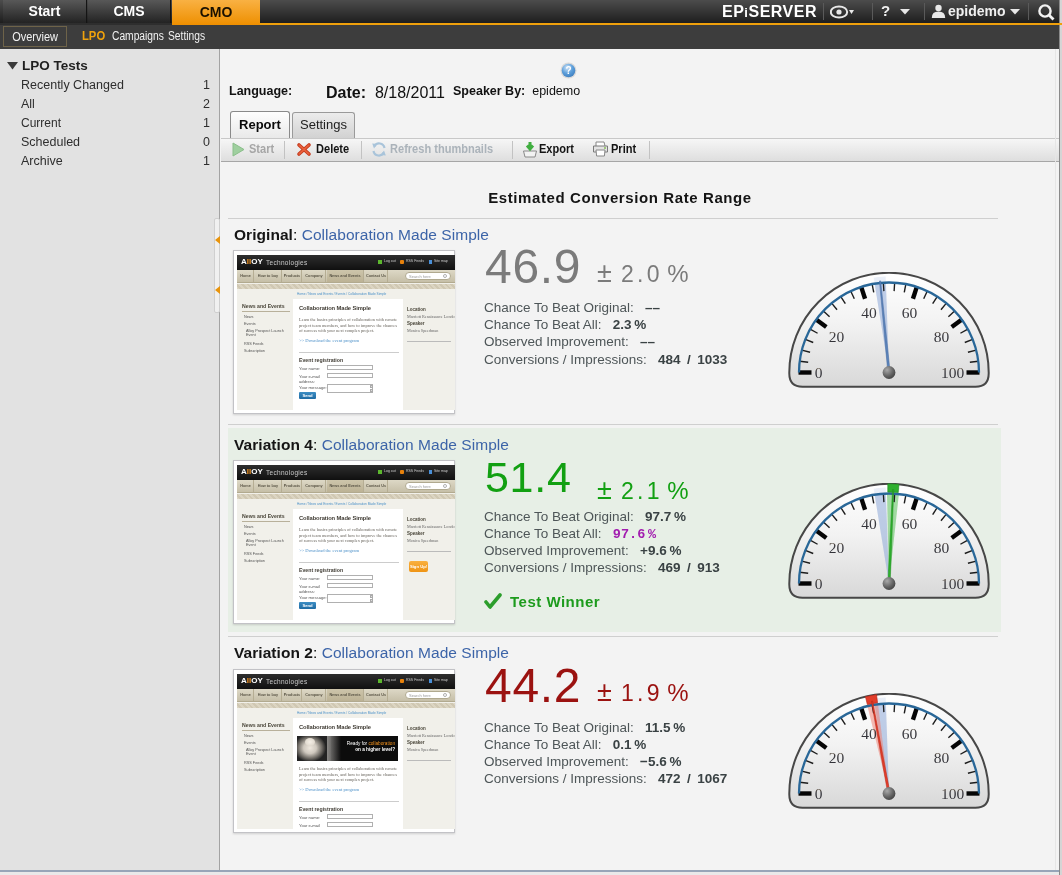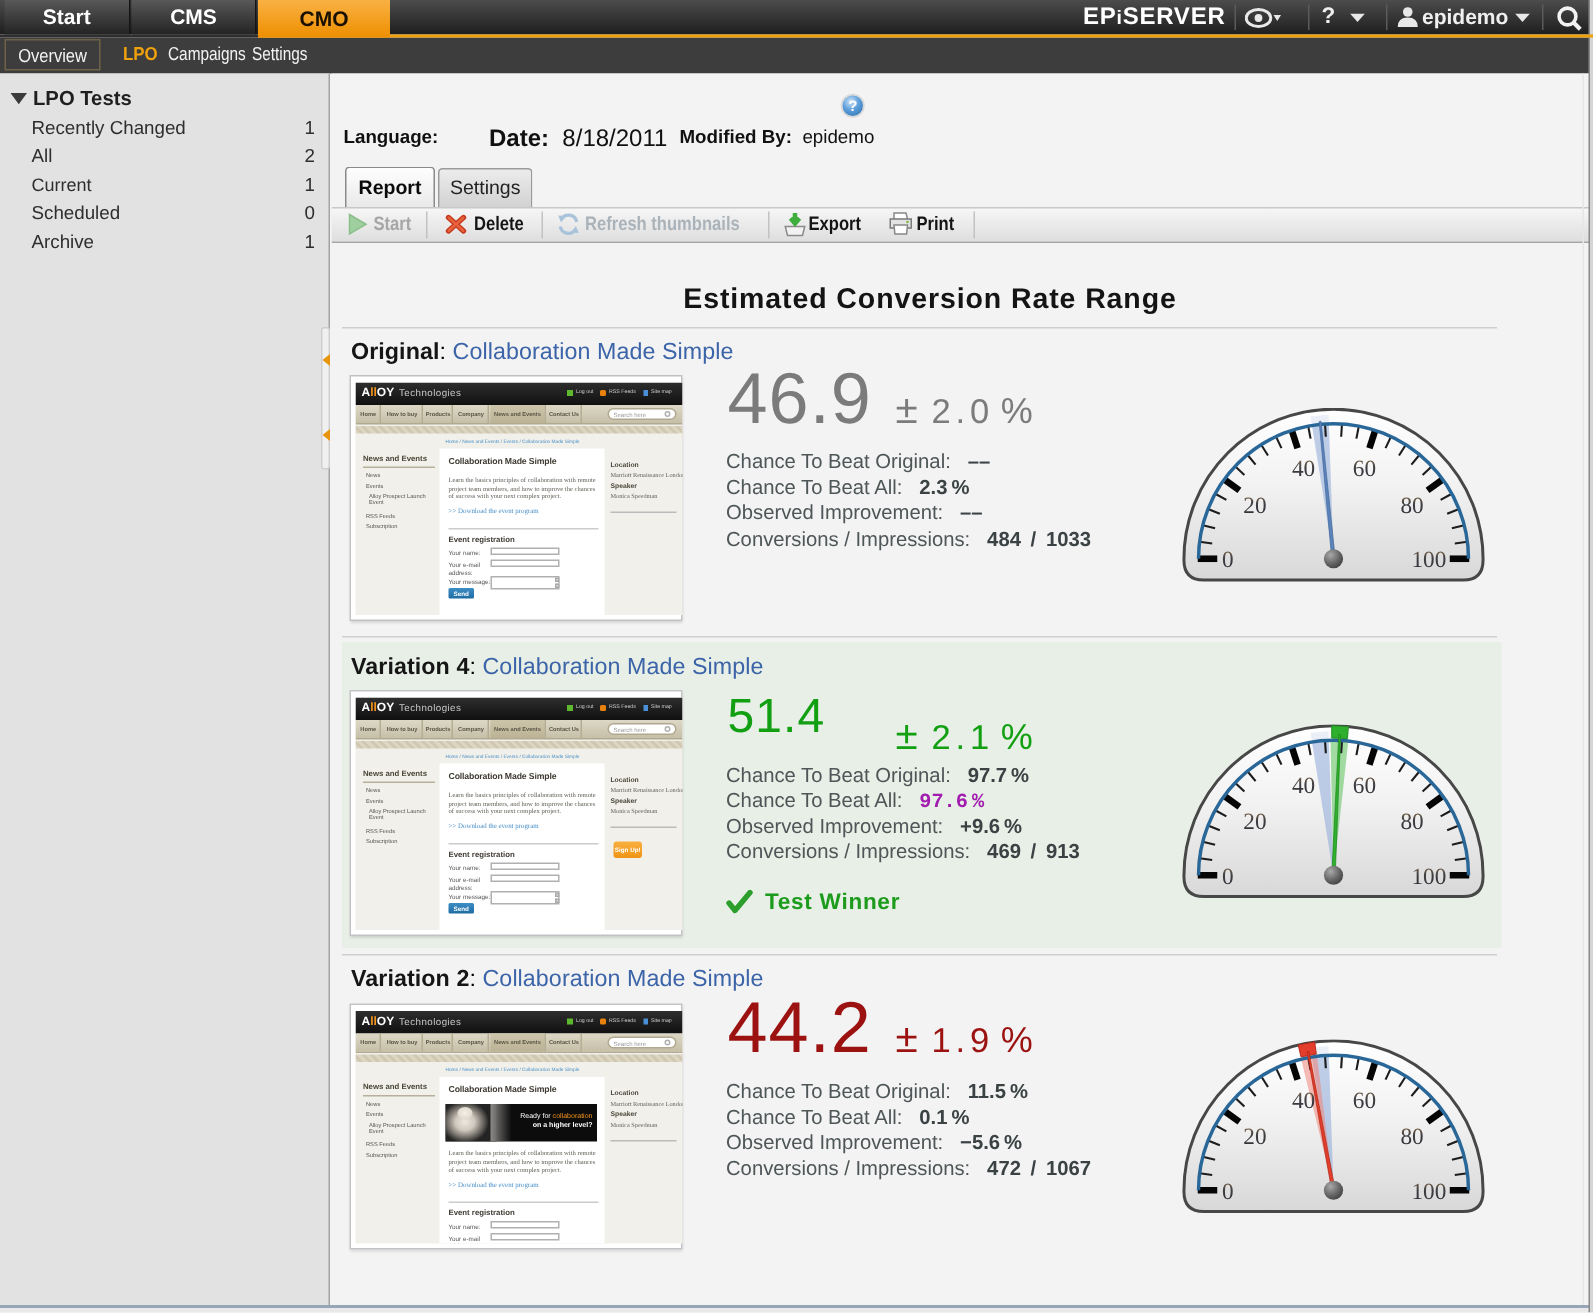--- a/index.html
+++ b/index.html
@@ -75,21 +75,21 @@
           <stop offset="0.45" stop-color="#5d9fdb"></stop>
           <stop offset="1" stop-color="#2f6fb2"></stop>
         </radialGradient>
       </defs>
 <circle cx="8.5" cy="8.5" r="8" fill="#d9d9d9"></circle>
       <circle cx="8.5" cy="8.5" r="6.8" fill="url(#hlp)"></circle>
 <text x="8.5" y="12" text-anchor="middle" font-size="10" font-weight="bold" fill="#fff" font-family="Liberation Sans">?</text>
     </svg>
     <div style="position:absolute;left:8px;top:35px;font-size:12.5px;font-weight:bold;color:#111;">Language:</div>
     <div style="position:absolute;left:105px;top:35px;font-size:16px;color:#111;"><b>Date:</b>&nbsp; 8/18/2011</div>
-    <div style="position:absolute;left:232px;top:35px;font-size:12.5px;color:#111;"><b>Modified By:</b>&nbsp; epidemo</div>
+    <div style="position:absolute;left:232px;top:35px;font-size:12.5px;color:#111;"><b>Speaker By:</b>&nbsp; epidemo</div>
     <div style="position:absolute;left:9px;top:62px;width:60px;height:27px;background:linear-gradient(#fefefe,#e9e9e9);border:1px solid #8a8a8a;border-bottom:none;border-radius:3px 3px 0 0;text-align:center;line-height:25px;font-size:13px;font-weight:bold;color:#0a0a0a;z-index:3;">Report</div>
     <div style="position:absolute;left:71px;top:63px;width:63px;height:26px;background:linear-gradient(#ececec,#d2d2d2);border:1px solid #9a9a9a;border-bottom:none;border-radius:3px 3px 0 0;text-align:center;line-height:24px;font-size:13px;color:#222;z-index:2;">Settings</div>
     <div style="position:absolute;left:0;top:89px;width:841px;height:24px;background:linear-gradient(#f6f6f6,#dedede);border-top:1px solid #c8c8c8;border-bottom:1px solid #a6a6a6;"></div>
     <div style="position:absolute;left:0;top:89px;width:841px;height:24px;">
       <svg style="position:absolute;left:10px;top:4px;" width="15" height="15" viewBox="0 0 15 15">
         <path d="M 2,1 L 13,7.5 L 2,14 Z" fill="#9fcf9f" stroke="#8abf8a" stroke-width="1"></path>
       </svg>
       <div style="position:absolute;left:28px;top:3px;font-size:13px;font-weight:bold;color:#a6a6a6;transform:scaleX(0.85);transform-origin:left;">Start</div>
       <div class="tsep" style="left:63px;"></div>
       <svg style="position:absolute;left:75px;top:4px;" width="16" height="15" viewBox="0 0 16 15">
@@ -120,21 +120,21 @@
       <svg style="position:absolute;left:371px;top:3px;" width="17" height="16" viewBox="0 0 17 16">
 <path d="M 4,5 L 4,1 L 12,1 L 13,5" fill="#fff" stroke="#888" stroke-width="1"></path>
 <path d="M 1.5,5 L 15.5,5 L 15.5,11 L 1.5,11 Z" fill="#e3e3e3" stroke="#7a7a7a" stroke-width="1"></path>
 <path d="M 4,9 L 13,9 L 12.4,15 L 4.6,15 Z" fill="#fff" stroke="#888" stroke-width="1"></path>
 <circle cx="13" cy="7" r="0.9" fill="#7fba4a"></circle>
       </svg>
       <div style="position:absolute;left:390px;top:3px;font-size:13px;font-weight:bold;color:#141414;transform:scaleX(0.85);transform-origin:left;">Print</div>
       <div class="tsep" style="left:428px;"></div>
     </div>
   </div>
-<div style="position:absolute;left:228px;top:189px;width:784px;text-align:center;font-size:19px;font-weight:bold;color:#141414;letter-spacing:0.6px;">Estimated Conversion Rate Range</div>
+<div style="position:absolute;left:228px;top:189px;width:784px;text-align:center;font-size:15px;font-weight:bold;color:#141414;letter-spacing:0.6px;">Estimated Conversion Rate Range</div>
 <div style="position:absolute;left:228px;top:218px;width:770px;border-top:1px solid #cfcfcf;"></div>
 <div style="position:absolute;left:228px;top:424px;width:770px;border-top:1px solid #cfcfcf;"></div>
 <div style="position:absolute;left:228px;top:428px;width:773px;height:204px;background:#e7efe6;"></div>
 <div style="position:absolute;left:228px;top:636px;width:770px;border-top:1px solid #cfcfcf;"></div>
 <div style="position:absolute;left:234px;top:225.5px;font-size:15.5px;white-space:nowrap;letter-spacing:0.05px;"><b style="color:#151515;">Original</b>: <a style="color:#3c64a8;text-decoration:none;">Collaboration Made Simple</a></div>
 <div style="position:absolute;left:233px;top:250px;width:222px;height:164px;background:#fff;border:1px solid #c2c2c6;box-shadow:0 1px 2px rgba(0,0,0,0.15);">
     <div style="position:absolute;left:3px;top:4px;width:218px;height:155px;overflow:hidden;background:#f1f0ea;">
       <div style="position:absolute;left:0;top:0;width:218px;height:15px;background:linear-gradient(#2e2e2e,#101010);">
         <span style="position:absolute;left:4px;top:2px;font-size:8px;font-weight:bold;color:#fff;letter-spacing:0;">A<span style="color:#f7941d;">ll</span>OY</span>
         <span style="position:absolute;left:29px;top:4px;font-size:6.5px;color:#c8c8c8;letter-spacing:0.3px;">Technologies</span>
@@ -297,21 +297,21 @@
       <div style="position:absolute;left:90px;top:110px;width:46px;height:5px;background:#fff;border:1px solid #b0b0b0;"></div>
       <div style="position:absolute;left:62px;top:119px;font-size:4.2px;color:#555;">Your e-mail<br>address:</div>
       <div style="position:absolute;left:90px;top:118px;width:46px;height:5px;background:#fff;border:1px solid #b0b0b0;"></div>
       <div style="position:absolute;left:62px;top:130px;font-size:4.2px;color:#555;">Your message:</div>
       <div style="position:absolute;left:90px;top:129px;width:46px;height:9px;background:#fff;border:1px solid #b0b0b0;"></div>
       <div style="position:absolute;left:133px;top:130px;width:3px;height:3px;background:#ddd;border:1px solid #aaa;"></div>
       <div style="position:absolute;left:133px;top:134px;width:3px;height:3px;background:#ddd;border:1px solid #aaa;"></div>
       <div style="position:absolute;left:62px;top:137px;width:17px;height:7px;background:linear-gradient(#3d8ec4,#1f6ba3);border-radius:1px;font-size:4.2px;font-weight:bold;color:#fff;text-align:center;line-height:7px;">Send</div>
     </div>
   </div>
-<div style="position:absolute;left:485px;top:452.5px;font-size:32px;line-height:48px;color:#12a012;letter-spacing:0.7px;">51.4</div>
+<div style="position:absolute;left:485px;top:452.5px;font-size:43px;line-height:48px;color:#12a012;letter-spacing:0.7px;">51.4</div>
 <div style="position:absolute;left:597px;top:479px;font-size:23px;line-height:23px;color:#12a012;"><span style="font-size:27px;">±</span>  <span style="letter-spacing:3.2px;">2.1</span> <span style="font-size:24px;">%</span></div>
 <div style="position:absolute;left:484px;top:508.5px;font-size:13.5px;color:#4e5658;white-space:nowrap;">Chance To Beat Original:&nbsp;&nbsp;&nbsp;<b style="color:#3a4244;">97.7 %</b></div>
 <div style="position:absolute;left:484px;top:525.7px;font-size:13.5px;color:#4e5658;white-space:nowrap;">Chance To Beat All:&nbsp;&nbsp;&nbsp;<b style="color:#a21caf;font-family:Liberation Mono, monospace;">97.6 %</b></div>
 <div style="position:absolute;left:484px;top:542.9000000000001px;font-size:13.5px;color:#4e5658;white-space:nowrap;">Observed Improvement:&nbsp;&nbsp;&nbsp;<b style="color:#3a4244;">+9.6 %</b></div>
 <div style="position:absolute;left:484px;top:560.1000000000001px;font-size:13.5px;color:#4e5658;white-space:nowrap;">Conversions / Impressions:&nbsp;&nbsp;&nbsp;<b style="color:#3a4244;">469  /  913</b></div>
 <svg style="position:absolute;left:484px;top:592.5px;" width="18" height="17" viewBox="0 0 18 17">
     <path d="M 2,9 L 6,14 L 16,2" fill="none" stroke="#2c9e2c" stroke-width="3.6" stroke-linecap="round" stroke-linejoin="round"></path>
   </svg>
 <div style="position:absolute;left:510px;top:592.5px;font-size:15px;font-weight:bold;color:#1d9b1d;letter-spacing:0.5px;">Test Winner</div>
 <div style="position:absolute;left:788px;top:483px;"><svg width="202" height="116" viewBox="0 0 202 116">

